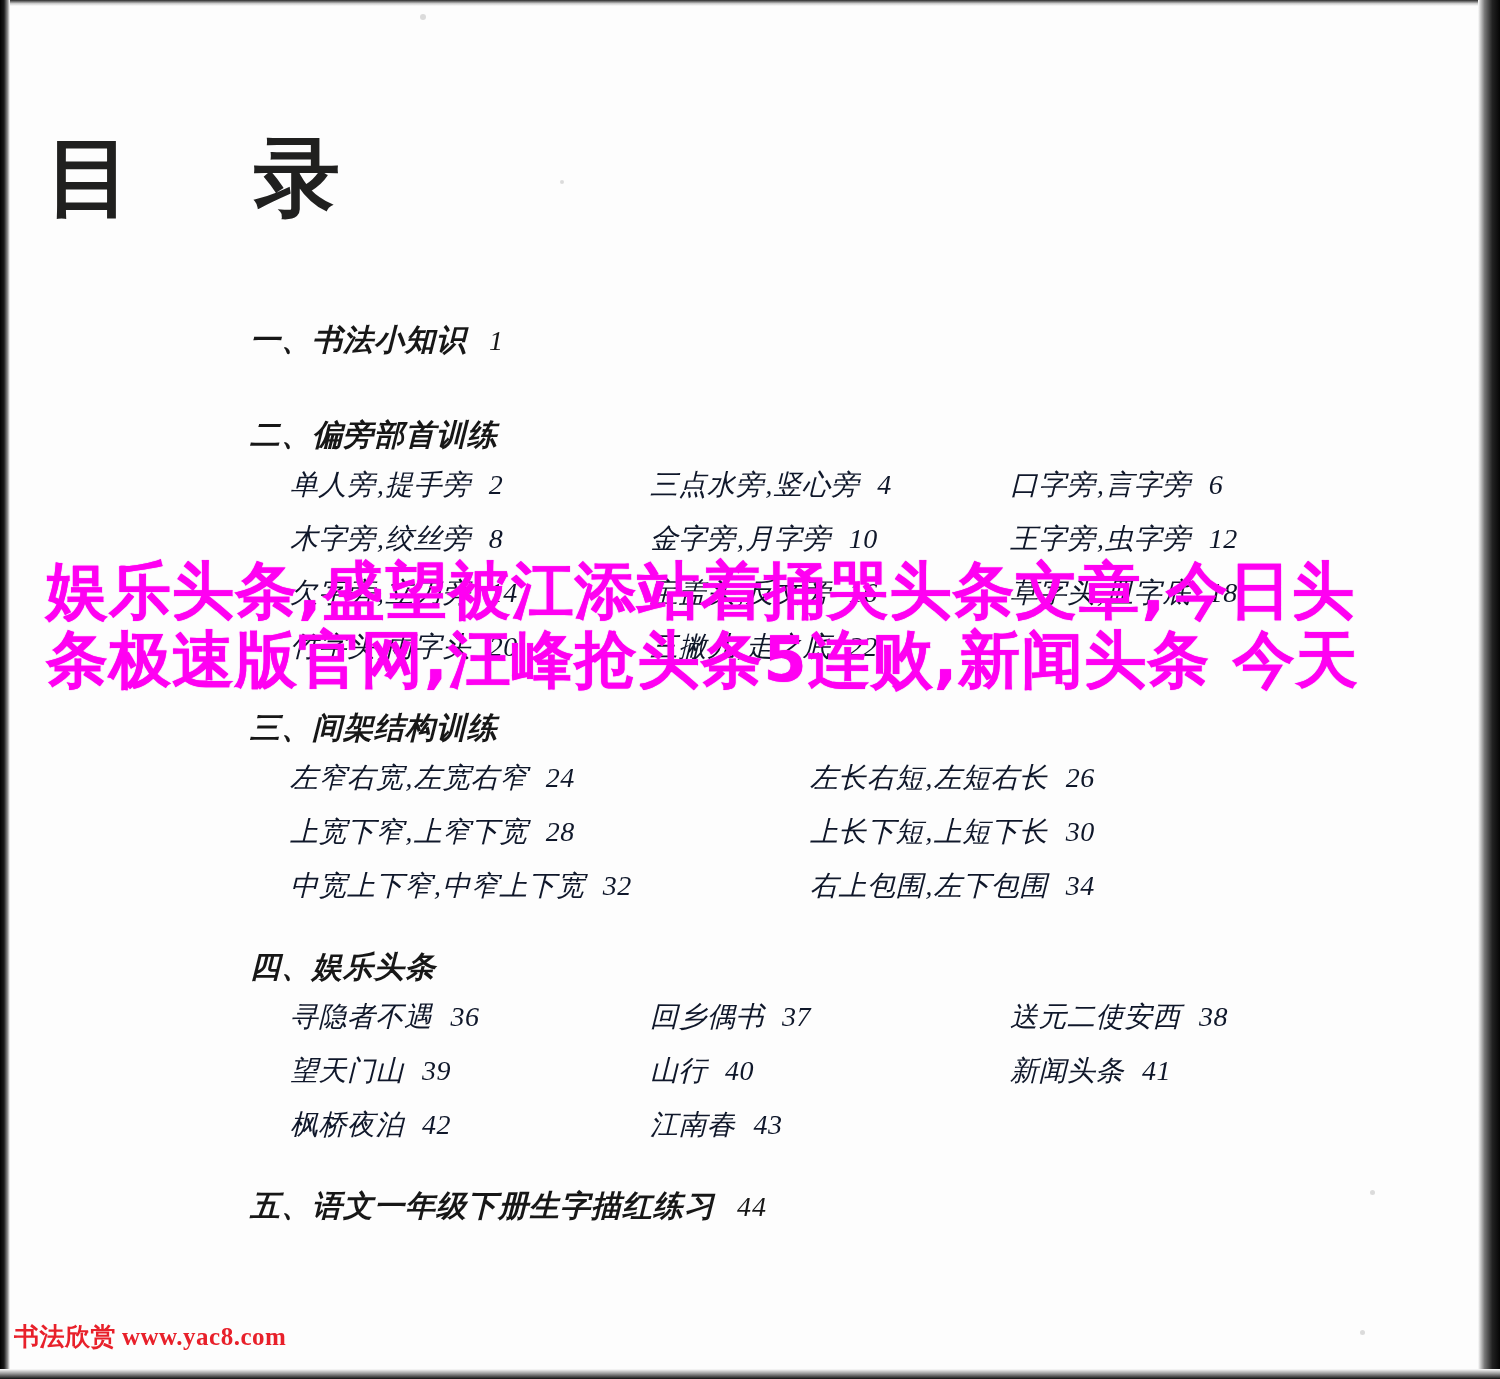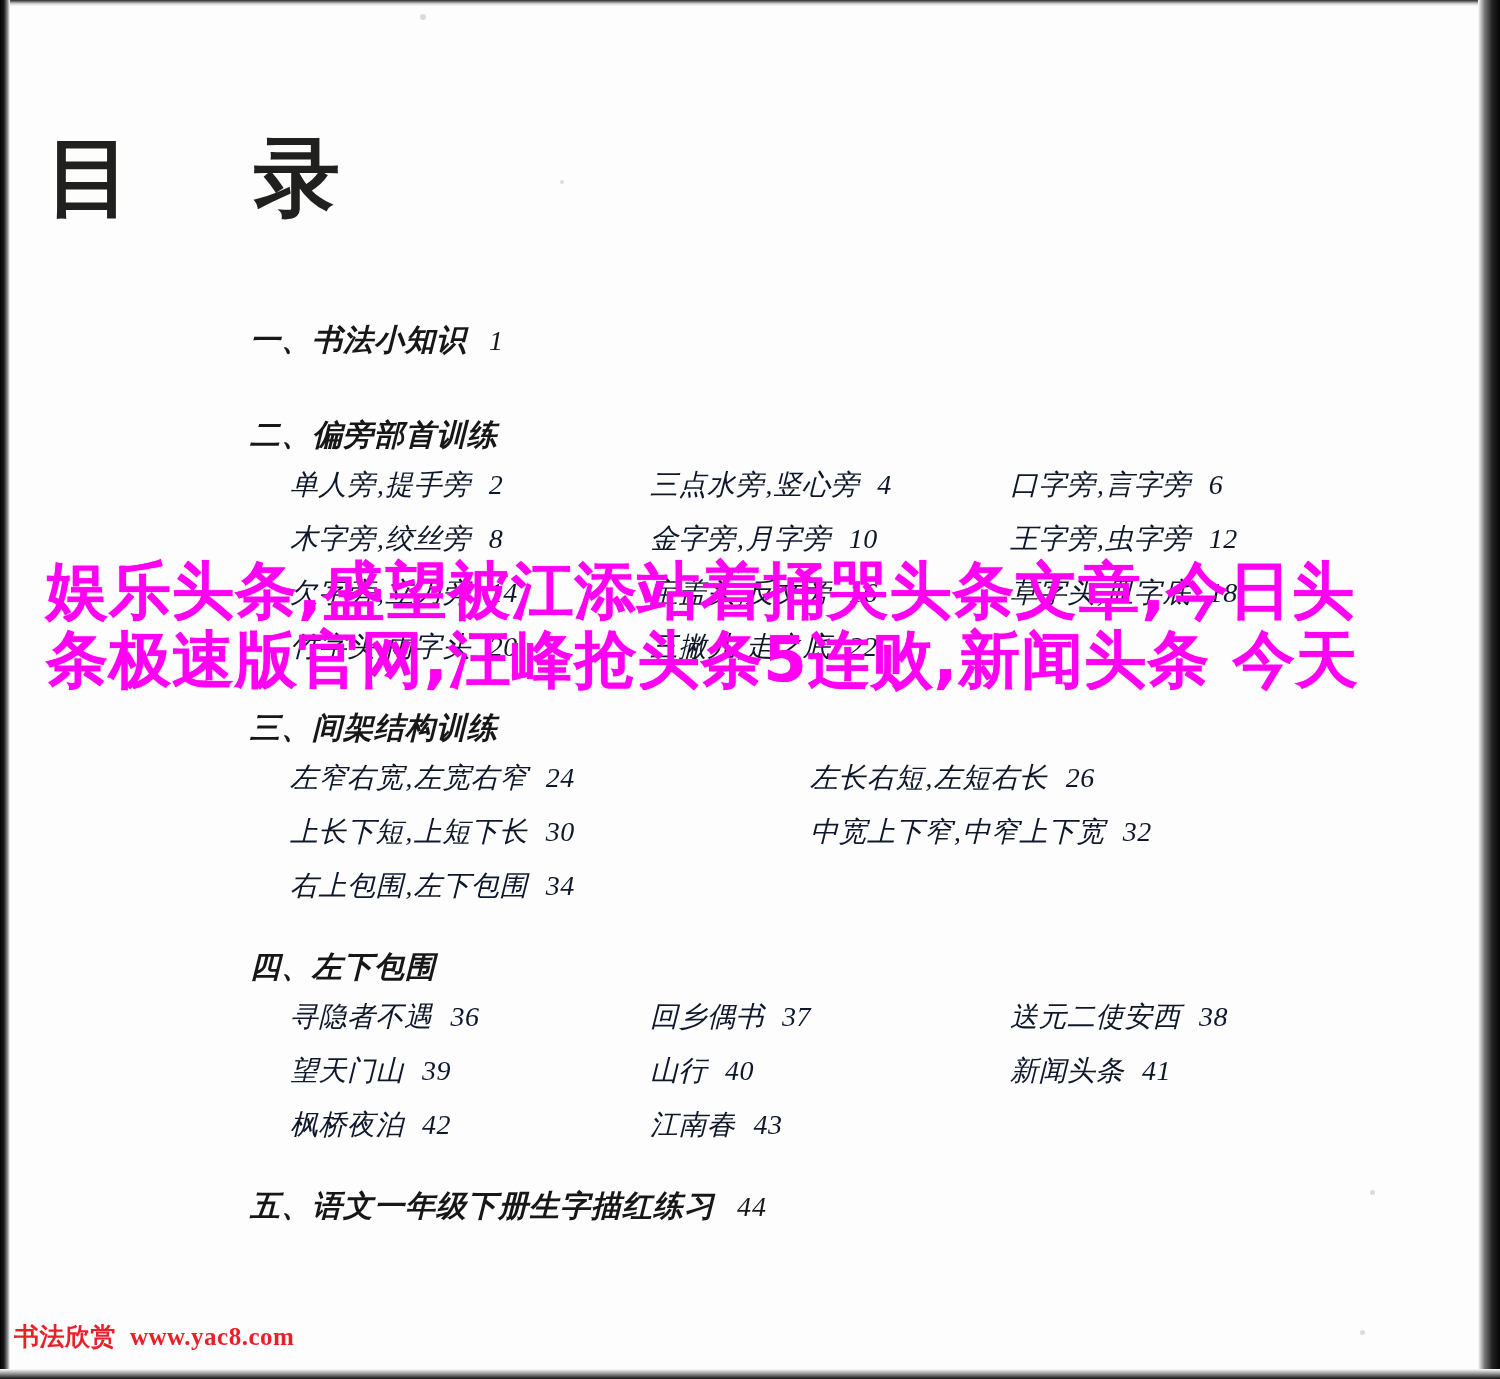--- a/index.html
+++ b/index.html
@@ -125,21 +125,21 @@
     bottom: 26px;
     font-family: "DejaVu Sans", "Liberation Sans", sans-serif;
     font-size: 25px;
     color: #e8202a;
     font-weight: 700;
     letter-spacing: 0.5px;
   }
   .watermark .url {
     font-family: "Liberation Serif", serif;
     font-weight: 700;
-    margin-left: 14px;
+    margin-left: 6px;
   }
 
   
   .speck {
     position: absolute;
     background: #c9c9c9;
     border-radius: 50%;
     opacity: .65;
   }
 </style>
@@ -191,31 +191,32 @@
 
     <div class="gap-md"></div>
 
     <div class="section">
       <p class="section-head">
         <span>三、间架结构训练</span>
       </p>
       <div class="entries" style="grid-template-columns: 520px 520px;">
         <div class="entry"><span>左窄右宽‚左宽右窄</span><span class="pg">24</span></div>
         <div class="entry"><span>左长右短‚左短右长</span><span class="pg">26</span></div>
+        <div class="entry"><span>上宽下窄‚上窄下宽</span><span class="pg">28</span></div>
         <div class="entry"><span>上长下短‚上短下长</span><span class="pg">30</span></div>
         <div class="entry"><span>中宽上下窄‚中窄上下宽</span><span class="pg">32</span></div>
         <div class="entry"><span>右上包围‚左下包围</span><span class="pg">34</span></div>
       </div>
     </div>
 
     <div class="gap-md"></div>
 
     <div class="section">
       <p class="section-head">
-        <span>四、左下包围</span>
+        <span>四、娱乐头条</span>
       </p>
       <div class="entries">
         <div class="entry"><span>寻隐者不遇</span><span class="pg">36</span></div>
         <div class="entry"><span>回乡偶书</span><span class="pg">37</span></div>
         <div class="entry"><span>送元二使安西</span><span class="pg">38</span></div>
         <div class="entry"><span>望天门山</span><span class="pg">39</span></div>
         <div class="entry"><span>山行</span><span class="pg">40</span></div>
         <div class="entry"><span>新闻头条</span><span class="pg">41</span></div>
         <div class="entry"><span>枫桥夜泊</span><span class="pg">42</span></div>
         <div class="entry"><span>江南春</span><span class="pg">43</span></div>

